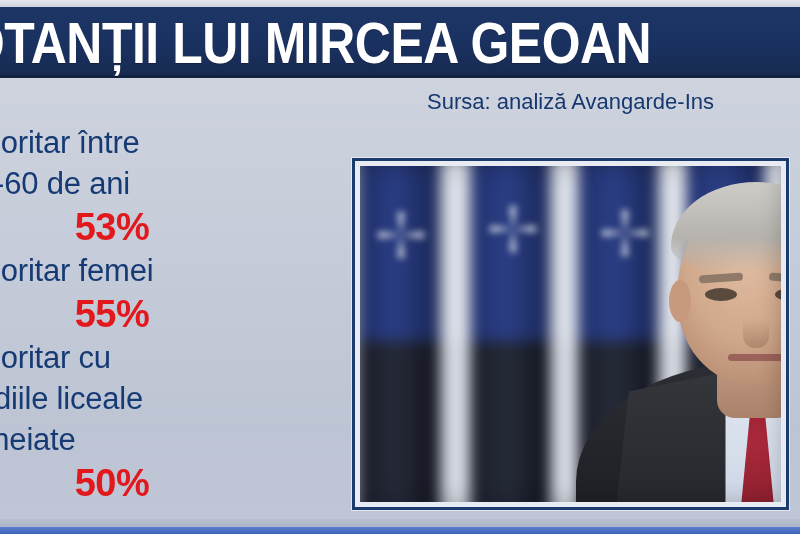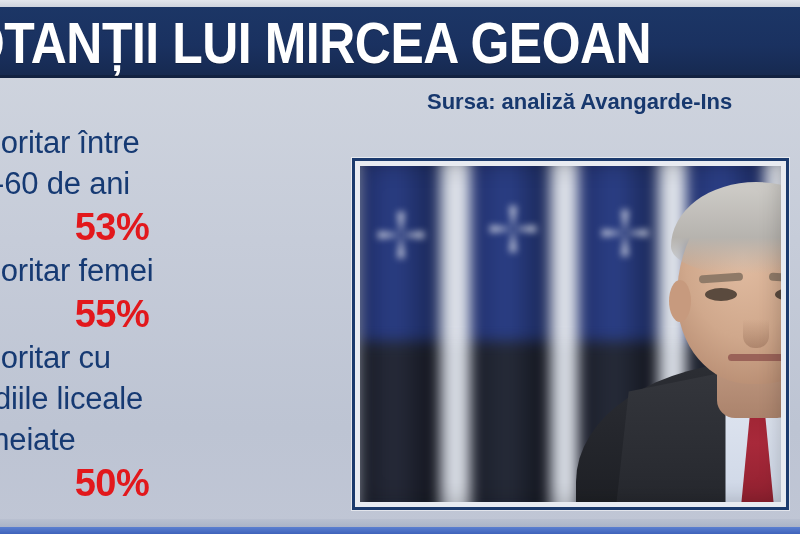--- a/index.html
+++ b/index.html
@@ -55,21 +55,21 @@
     text-shadow: 0 1px 0 rgba(0,0,0,0.25);
   }
 
   
   .subtitle {
     position: absolute;
     left: 427px;
     top: 89px;
     white-space: nowrap;
     color: #17386e;
-    font-weight: 700;
+    font-weight: 400;
     font-size: 22px;
     line-height: 26px;
     letter-spacing: 0px;
   }
 
   
   .stats {
     position: absolute;
     left: -23px;
     top: 122px;

